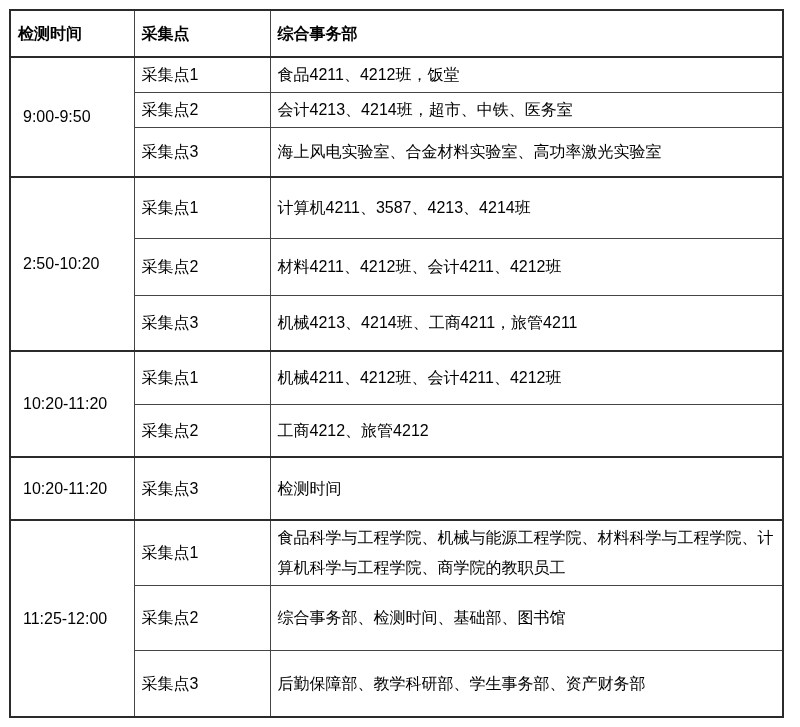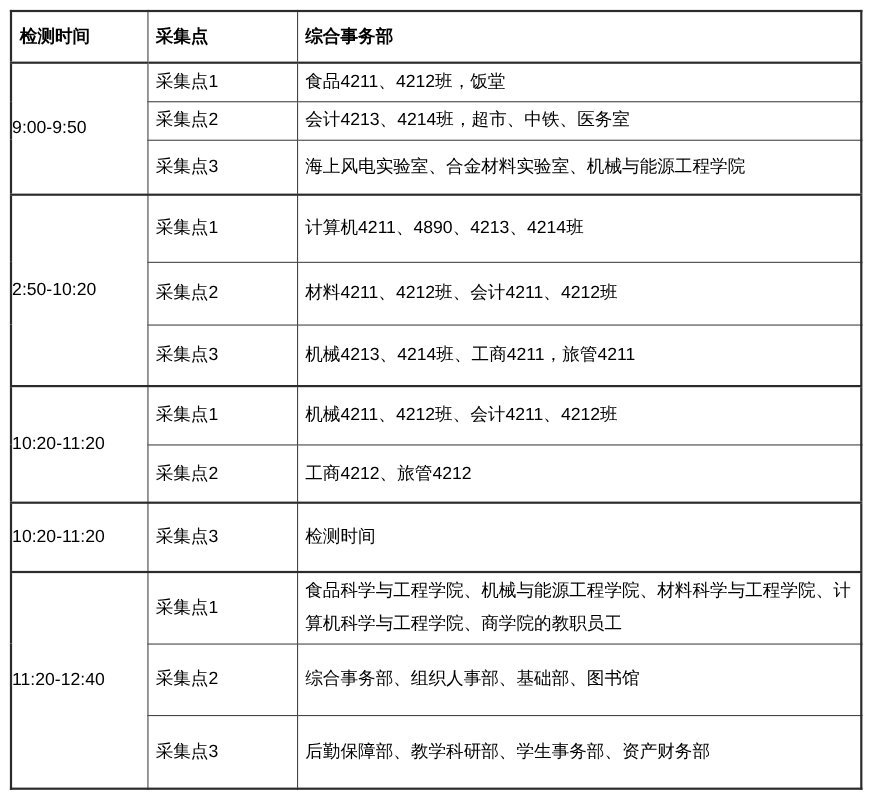--- a/index.html
+++ b/index.html
@@ -39,21 +39,21 @@
     line-height: 1.85;
     overflow: hidden;
   }
   thead tr { height: 47px; }
   thead th {
     font-weight: bold;
     font-size: 16px;
     border-bottom: 2px solid #2b2b2b;
   }
   tbody.group { border-top: 2px solid #2b2b2b; }
-  td.time { padding-left: 0; }
+  td.time { padding-left: 12px; }
   
   tr.h33 { height: 33px; }
   tr.h35 { height: 35px; }
   tr.h50 { height: 50px; }
   tr.h61 { height: 61px; }
   tr.h57 { height: 57px; }
   tr.h56 { height: 56px; }
   tr.h53 { height: 53px; }
   tr.h63 { height: 63px; }
   tr.h65 { height: 65px; }
@@ -82,29 +82,29 @@
         <td class="time" rowspan="3">9:00-9:50</td>
         <td>采集点1</td>
         <td>食品4211、4212班，饭堂</td>
       </tr>
       <tr class="h35">
         <td>采集点2</td>
         <td>会计4213、4214班，超市、中铁、医务室</td>
       </tr>
       <tr class="h50">
         <td>采集点3</td>
-        <td>海上风电实验室、合金材料实验室、机械与能源工程学院</td>
+        <td>海上风电实验室、合金材料实验室、高功率激光实验室</td>
       </tr>
     </tbody>
 
     <tbody class="group">
       <tr class="h61">
         <td class="time" rowspan="3">2:50-10:20</td>
         <td>采集点1</td>
-        <td>计算机4211、4890、4213、4214班</td>
+        <td>计算机4211、3587、4213、4214班</td>
       </tr>
       <tr class="h57">
         <td>采集点2</td>
         <td>材料4211、4212班、会计4211、4212班</td>
       </tr>
       <tr class="h56">
         <td>采集点3</td>
         <td>机械4213、4214班、工商4211，旅管4211</td>
       </tr>
     </tbody>
@@ -124,27 +124,27 @@
     <tbody class="group">
       <tr class="h63">
         <td class="time">10:20-11:20</td>
         <td>采集点3</td>
         <td>检测时间</td>
       </tr>
     </tbody>
 
     <tbody class="group">
       <tr class="h65">
-        <td class="time" rowspan="3">11:20-12:40</td>
+        <td class="time" rowspan="3">11:25-12:00</td>
         <td>采集点1</td>
         <td>食品科学与工程学院、机械与能源工程学院、材料科学与工程学院、计算机科学与工程学院、商学院的教职员工</td>
       </tr>
       <tr class="h65">
         <td>采集点2</td>
-        <td>综合事务部、组织人事部、基础部、图书馆</td>
+        <td>综合事务部、检测时间、基础部、图书馆</td>
       </tr>
       <tr class="h67">
         <td>采集点3</td>
         <td>后勤保障部、教学科研部、学生事务部、资产财务部</td>
       </tr>
     </tbody>
   </table>
 </div>
 
 </body></html>

